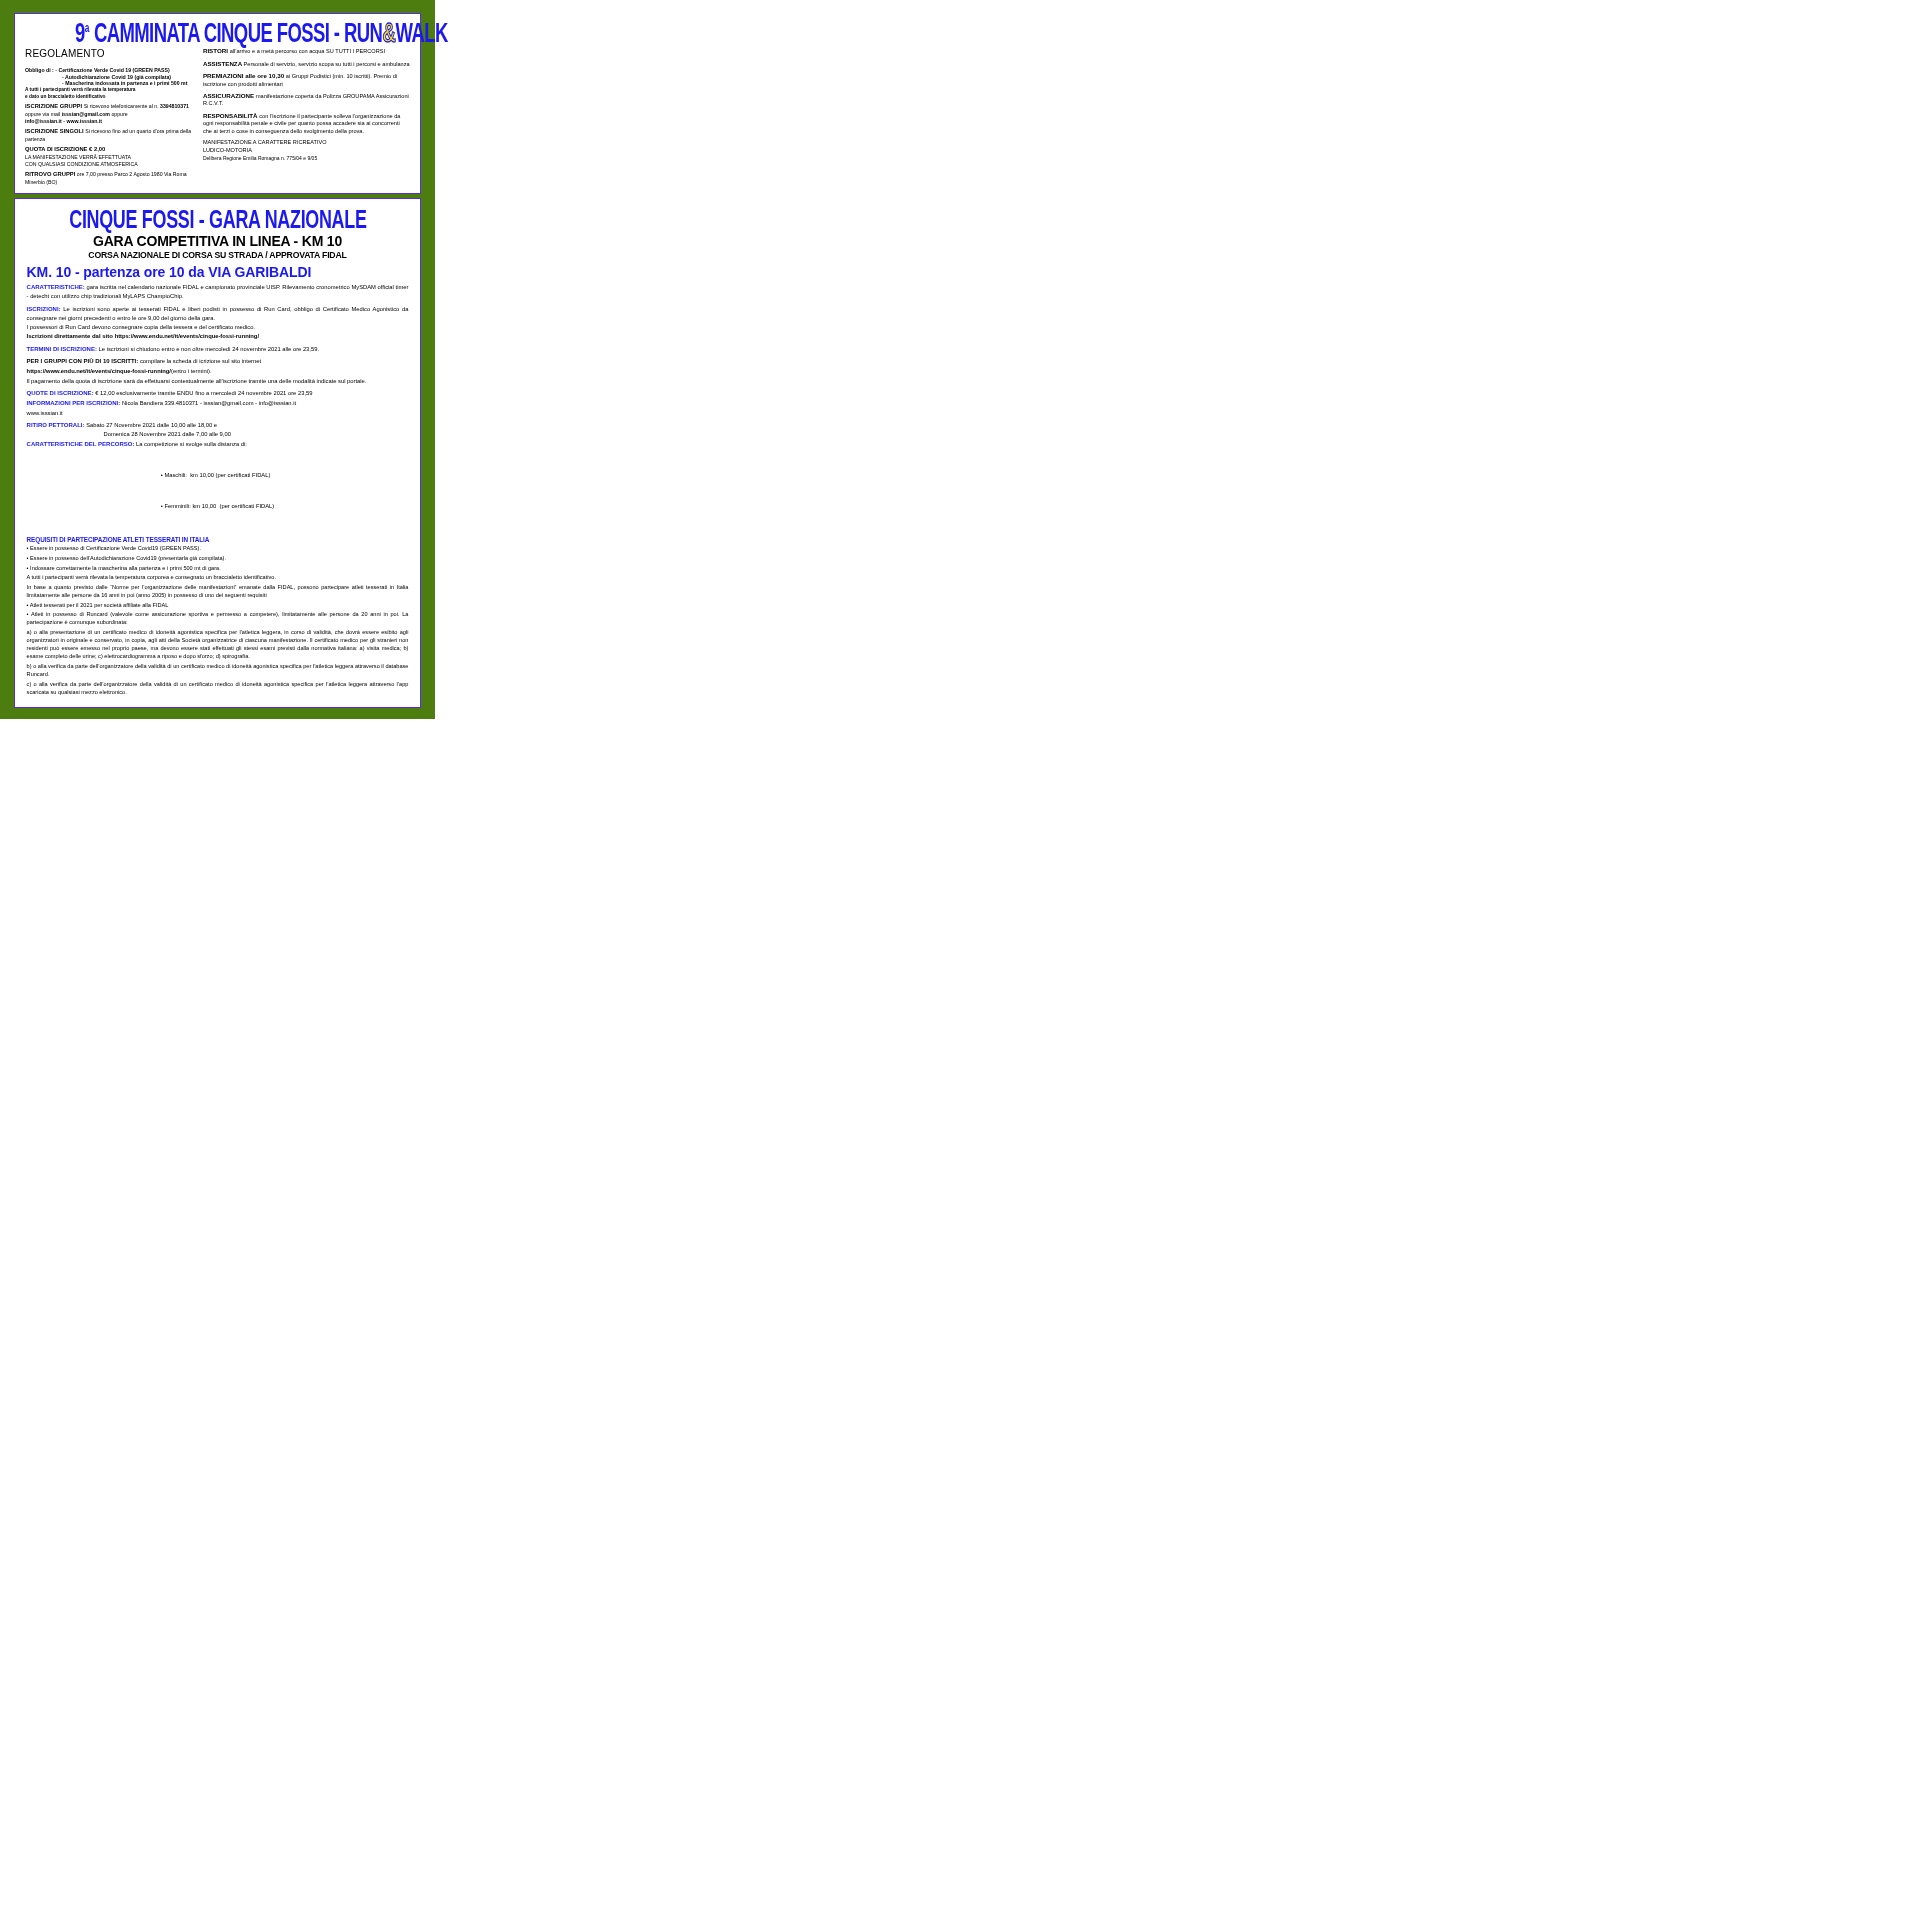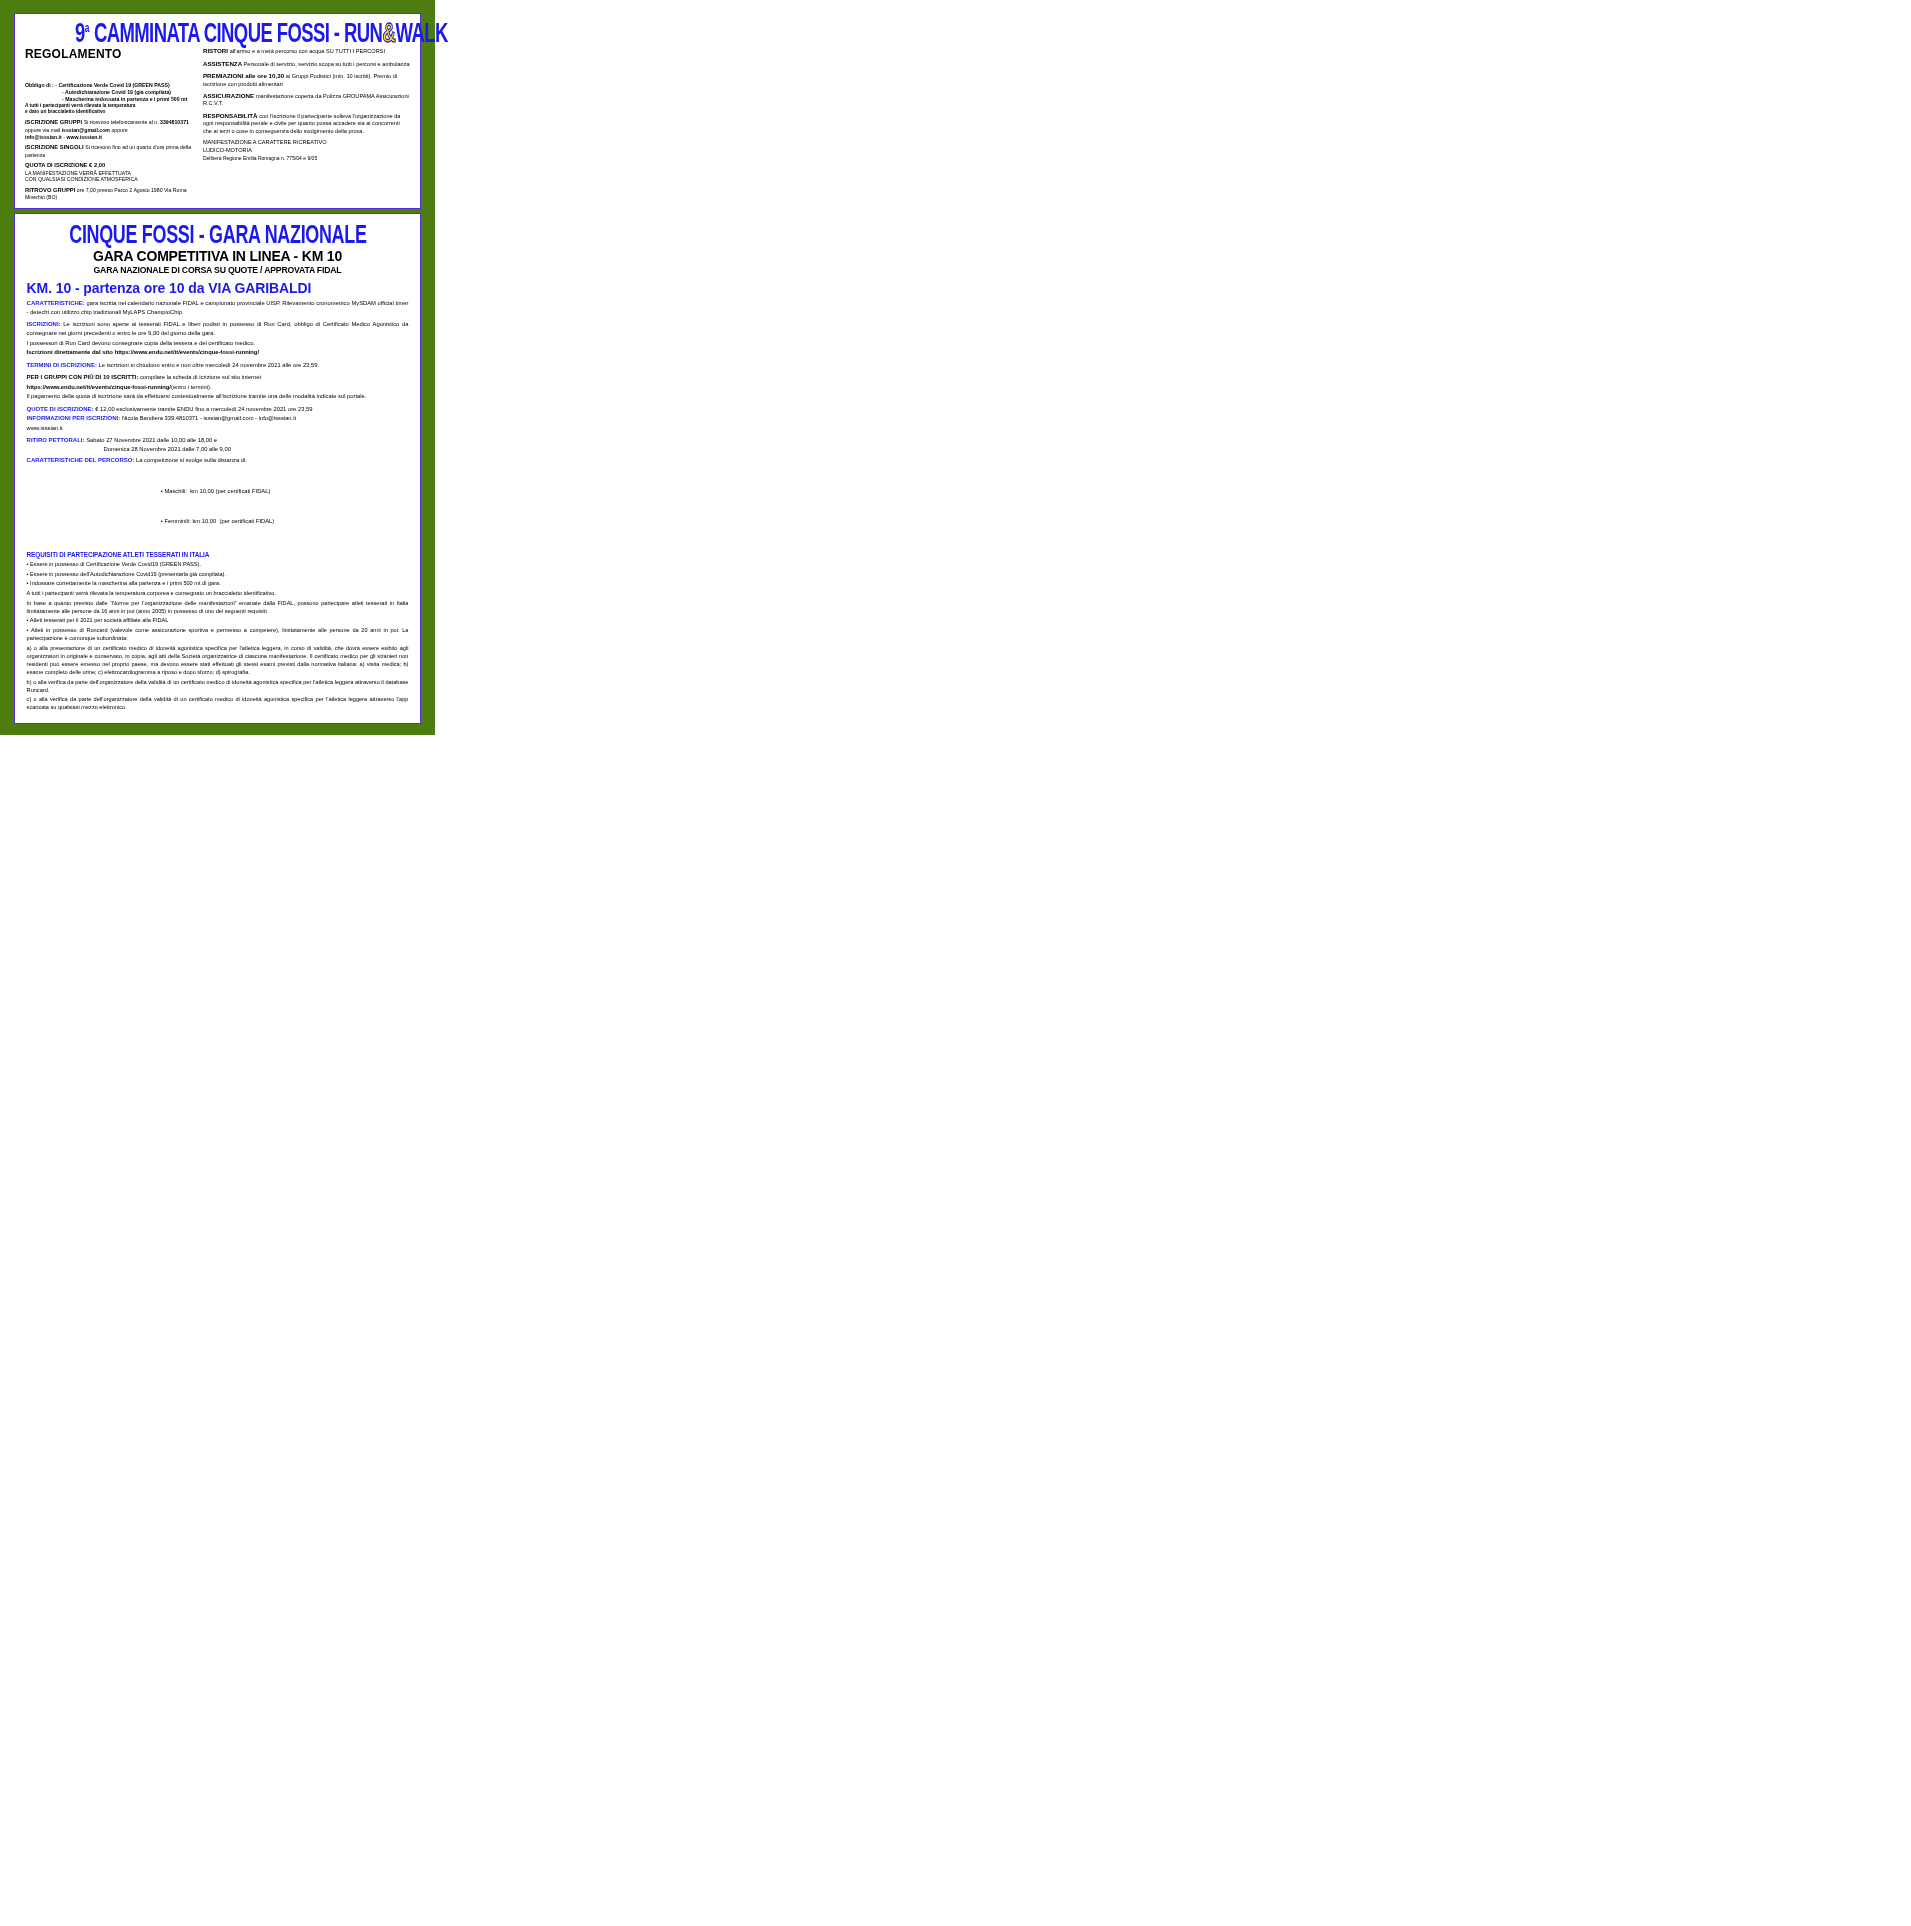--- a/index.html
+++ b/index.html
@@ -13,21 +13,21 @@
   
   .title1 { color:#1b19ef; font-weight:700; font-size:25px; white-space:nowrap;
             text-align:center; transform:scale(0.74,1.08); transform-origin:center top;
             letter-spacing:-0.8px; line-height:1.0; margin-bottom:2.3px; }
   .title1 sup { font-size:0.45em; vertical-align:super; letter-spacing:0; }
   .amp { color:#ffe600; -webkit-text-stroke:1.2px #1b19ef; padding:0 0.4px; }
   .cols { display:flex; gap:8.5px; margin-top:3.1px; }
   .col-left { width:45%; font-size:5.2px; line-height:1.32; }
   .col-right { width:55%; font-size:5.6px; line-height:1.33; }
   .b { font-weight:700; }
-  .reg-h { font-size:12px; font-weight:700; letter-spacing:0.2px; margin-bottom:19px; }
+  .reg-h { font-size:10px; font-weight:400; letter-spacing:0.2px; margin-bottom:6px; }
   .ob-line, .ob-item { font-weight:700; font-size:5.2px; }
   .ob-item { margin-left:37px; }
   .temp { font-size:4.8px; font-weight:700; }
   .lp { margin-top:3.5px; }
   .lbl { font-weight:700; font-size:5.8px; }
   .quota-caps { text-transform:none; }
   .col-right p { margin-bottom:3.9px; }
   .lblk { font-weight:700; font-size:6.2px; }
   .manif { margin-bottom:0.8px !important; }
   .delibera { font-size:5px; margin-bottom:0 !important; }
@@ -93,21 +93,21 @@
         <p class="manif">LUDICO-MOTORIA</p>
         <p class="delibera">Delibera Regione Emilia Romagna n. 775/04 e 9/05</p>
       </div>
 
     </div>
   </section>
 
   <section class="box box2">
     <h1 class="title2">CINQUE FOSSI - GARA NAZIONALE</h1>
     <h2 class="sub1">GARA COMPETITIVA IN LINEA - KM 10</h2>
-    <h2 class="sub2">GARA NAZIONALE DI CORSA SU QUOTE / APPROVATA FIDAL</h2>
+    <h2 class="sub2">CORSA NAZIONALE DI CORSA SU STRADA / APPROVATA FIDAL</h2>
 
     <h3 class="km">KM. 10 - partenza ore 10 da VIA GARIBALDI</h3>
 
     <p class="bp just"><span class="blbl">CARATTERISTICHE: </span><span>gara iscritta nel calendario nazionale FIDAL e campionato provinciale UISP. Rilevamento cronometrico MySDAM official timer - detecht con utilizzo chip tradizionali MyLAPS ChampioChip.</span></p>
 
     <p class="bp just tight"><span class="blbl">ISCRIZIONI: </span><span>Le iscrizioni sono aperte ai tesserati FIDAL e liberi podisti in possesso di Run Card, obbligo di Certificato Medico Agonistico da consegnare nei giorni precedenti o entro le ore 9,00 del giorno della gara.</span></p>
     <div class="bp tight">I possessori di Run Card devono consegnare copia della tessera e del certificato medico.</div>
     <div class="bp"><span class="kbl">Iscrizioni direttamente dal sito </span><span class="url">https://www.endu.net/it/events/cinque-fossi-running/</span></div>
 
     <p class="bp just"><span class="blbl">TERMINI DI ISCRIZIONE: </span><span>Le iscrizioni si chiudono entro e non oltre mercoledì 24 novembre 2021 alle ore 23,59.</span></p>

